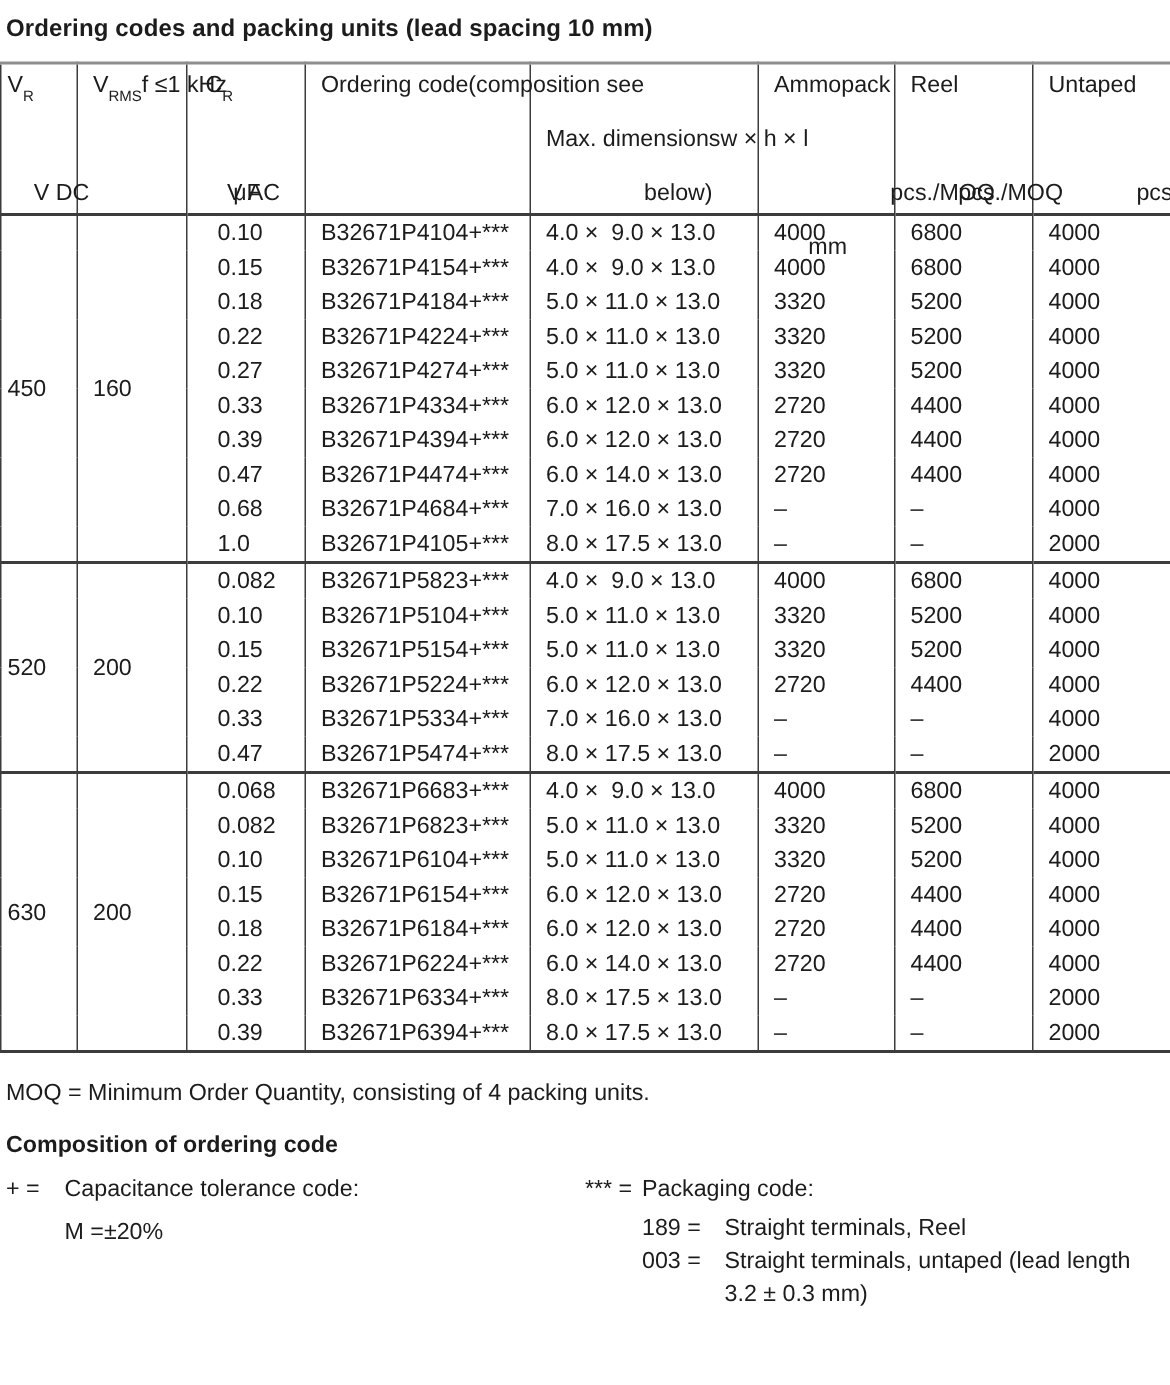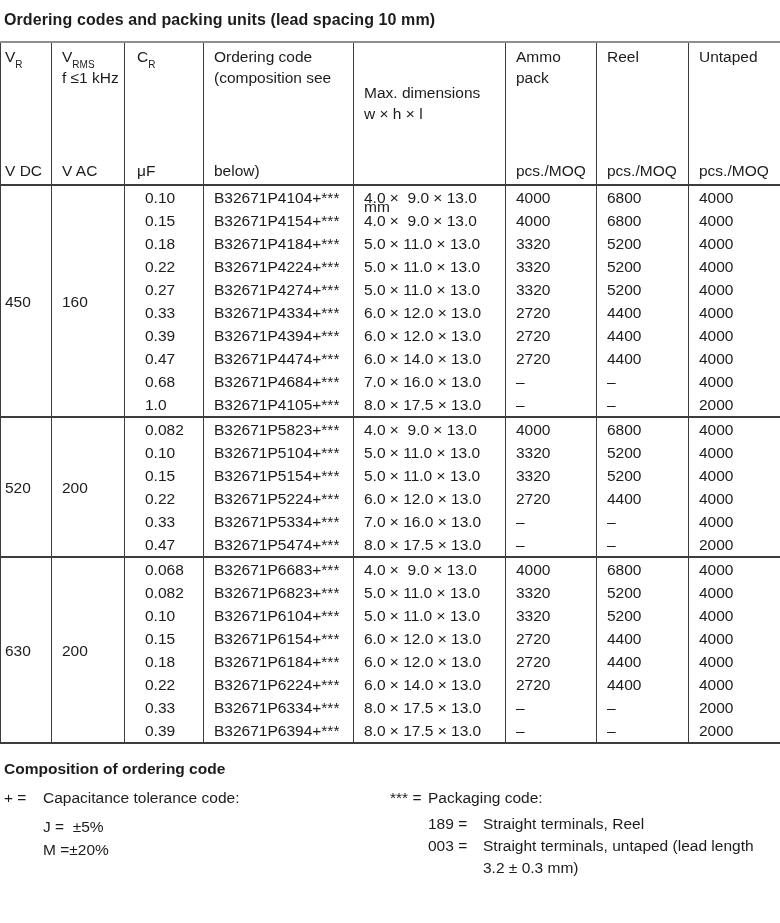--- a/index.html
+++ b/index.html
@@ -24,21 +24,21 @@
   }
   .otable th,.otable td{
     border-left:1.5px solid var(--rule);
     font-weight:normal;font-size:15.5px;text-align:left;
     padding:0 0 0 10px;white-space:nowrap;color:var(--ink);
   }
   .otable thead th{
     height:86px;vertical-align:top;padding-top:3px;padding-bottom:3px;
     border-bottom:2.5px solid var(--rule);
   }
-  .hwrap{display:flex;flex-direction:column;height:100%;line-height:21px;}
+  .hwrap{display:flex;flex-direction:row;height:100%;line-height:21px;}
   .hb{margin-top:auto;}
   .hsub{font-size:10px;line-height:0;position:relative;top:2px;letter-spacing:0;}
   .otable tbody td{height:23px;line-height:23px;}
   .otable tr.group-start td{border-top:2px solid var(--rule);}
   .c-vdc{padding-left:4px !important;}
   tbody .c-cr{padding-left:20px !important;}
   thead .c-cr{padding-left:12px !important;}
   .c-dims{white-space:pre !important;}
   .notes{margin:15px 0 0 4px;font-size:15.5px;line-height:24px;}
   .comp-heading{margin:13px 12px 0 4px;font-weight:bold;font-size:15.5px;line-height:19px;}
@@ -327,31 +327,32 @@
         <td class="c-code">B32671P6394+***</td>
         <td class="c-dims">8.0 × 17.5 × 13.0</td>
         <td class="c-ammo">–</td>
         <td class="c-reel">–</td>
         <td class="c-untaped">2000</td>
       </tr>
     </tbody>
 </table>
 
 <div class="notes">
+  <div>MOQ = Minimum Order Quantity, consisting of 4 packing units.</div>
 </div>
 
 <div class="comp-heading">Composition of ordering code</div>
 
 <div class="comp">
   <div class="comp-left">
     <div class="comp-row">
       <span class="prefix prefix-plus">+ =</span>
       <span>Capacitance tolerance code:</span>
     </div>
-    <div class="tol-items"><div>J =  ±5%</div><div>M =±20%</div></div>
+    <div class="tol-items"><div>M =±20%</div></div>
   </div>
   <div class="comp-right">
     <div class="comp-row">
       <span class="prefix prefix-stars">*** =</span>
       <span>Packaging code:</span>
     </div>
     <div class="pkg-items">
         <div class="pkg-item">
           <span class="pkg-code">189 =</span>
           <span class="pkg-text">Straight terminals, Reel</span>

